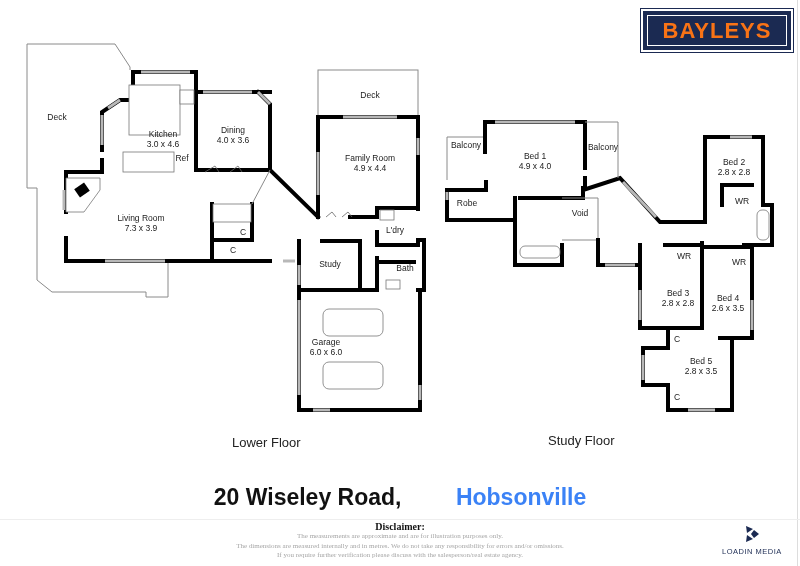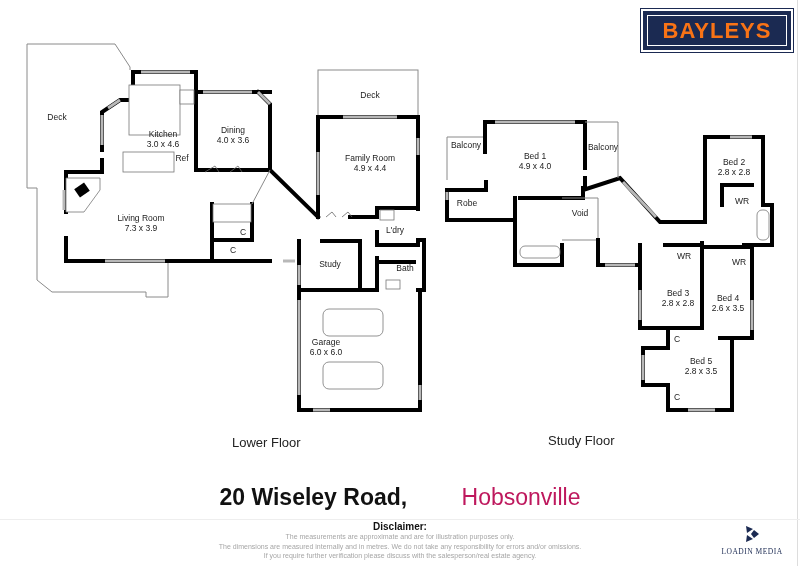--- a/index.html
+++ b/index.html
@@ -7,28 +7,28 @@
   #plan { position:absolute; left:0; top:0; width:800px; height:566px; }
   .wall { fill:none; stroke:#000; stroke-width:4; stroke-linecap:square; stroke-linejoin:miter; }
   .thin { fill:none; stroke:#8a8a8a; stroke-width:1; }
   .win { stroke:#b8b8b8; stroke-width:3; fill:none; }
   .door { fill:none; stroke:#666; stroke-width:0.8; }
   .fix { fill:#fff; stroke:#777; stroke-width:0.8; }
   .room-label { font-family:"Liberation Sans", sans-serif; font-size:8.5px; fill:#222; text-anchor:middle; }
   .floor-label { position:absolute; font-size:13px; color:#222; }
   #address { position:absolute; left:0; width:800px; top:484px; text-align:center; font-size:23px; color:#111; }
   #address .street { font-weight:bold; }
-  #address .suburb { font-weight:normal; color:#be185d;margin-left:48px; }
-  #disclaimer { position:absolute; left:0; width:800px; top:521px; text-align:center; }
+  #address .suburb { font-weight:bold; color:#3b82f6;margin-left:48px; }
+  #disclaimer { position:absolute; left:0; width:800px; top:521px; text-align:center;font-family:Liberation Serif, serif; }
   #disclaimer .title { font-weight:bold; font-size:10px; color:#111; }
   #disclaimer .line { font-size:7px; color:#a6a6a6; line-height:9.5px; }
   #brand { position:absolute; left:641px; top:9px; width:148px; height:39px; background:#1b2a52; border:2px solid #fff; outline:1px solid #1b2a52; display:flex; align-items:center; justify-content:center; }
   #brand .inner { position:absolute; left:4px; top:4px; right:4px; bottom:4px; border:1px solid #ffffff; }
   #brand span { color:#f97316; font-weight:bold; font-size:22px; letter-spacing:1px; font-family:"Liberation Sans", sans-serif; position:relative; }
-  #loadin { position:absolute; left:712px; top:525px; width:80px; text-align:center;font-family:Liberation Serif, serif; }
+  #loadin { position:absolute; left:712px; top:525px; width:80px; text-align:center; }
   #loadin .name { font-size:7.5px; color:#1b2a52; letter-spacing:0.5px; }
   .hr { position:absolute; left:0; width:800px; height:1px; background:#eee; }
   .vr { position:absolute; top:0; width:1px; height:566px; background:#ddd; }
 </style>
 </head>
 <body>
 
 <div class="vr" style="left:797px;"></div>
 
 <div id="brand">

